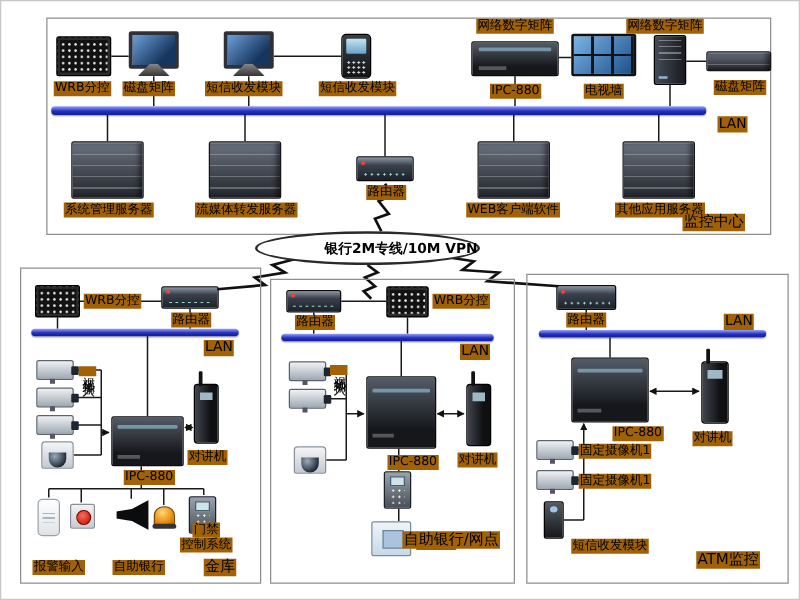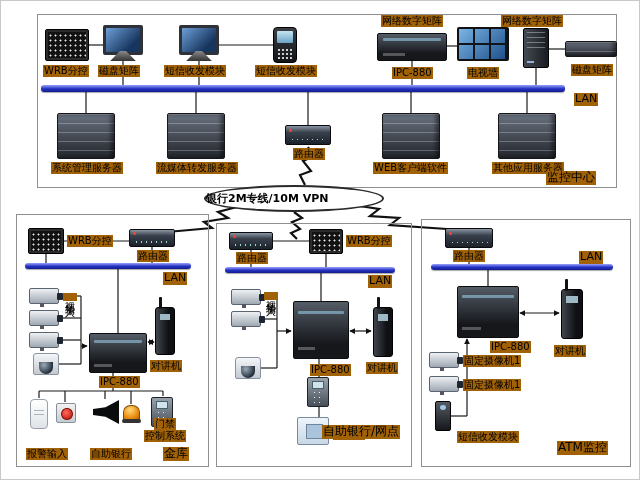--- a/index.html
+++ b/index.html
@@ -7,21 +7,21 @@
   body { font-family:"DejaVu Sans", sans-serif; }
   #canvas { position:relative; width:640px; height:480px; background:#fff; overflow:hidden; border:1px solid #c8c8c8; }
   svg.wires { position:absolute; left:0; top:0; z-index:1; }
   .box { position:absolute; border:1px solid #8f8f8f; z-index:2; }
   .dev { position:absolute; z-index:3; }
   .lbl { position:absolute; z-index:4; font-size:10px; font-weight:normal; color:#000; white-space:nowrap; background:#a16207; line-height:1.15; padding:0 1px; }
   .lan11 { font-size:11px; }
   .sect { font-size:12px; }
   .vtext { writing-mode:vertical-rl; letter-spacing:2px; }
   .lanbar { position:absolute; z-index:3; background:linear-gradient(#98a2ff,#2330c0 55%,#141d8e); border-radius:3px; box-shadow:0 1px 1px rgba(0,0,0,.35); }
-  .ellipse { position:absolute; z-index:4; border:2px solid #2a2a2a; border-radius:50%; background:#fff; display:flex; align-items:center; justify-content:flex-start; font-size:11px; font-weight:bold; }
+  .ellipse { position:absolute; z-index:4; border:2px solid #2a2a2a; border-radius:50%; background:#fff; display:flex; align-items:center; justify-content:flex-end; font-size:11px; font-weight:bold; }
 
   
   .srv { background:
       repeating-linear-gradient(to bottom, rgba(255,255,255,.25) 0 1px, rgba(0,0,0,0) 1px 9px),
       linear-gradient(#6a7280,#23262c);
     border:1px solid #14161a; border-radius:2px; box-shadow:inset -3px 0 4px rgba(0,0,0,.5); }
   .ipc { background:linear-gradient(#545c66,#15171b 75%); border:1px solid #0b0c0f; border-radius:2px; }
   .ipc::before { content:""; position:absolute; left:7%; right:7%; top:16%; height:3px; background:rgba(150,200,225,.6); border-radius:1px; }
   .ipc::after { content:""; position:absolute; left:7%; bottom:14%; width:32%; height:3px; background:rgba(255,255,255,.28); }
   .mon::before { content:""; position:absolute; left:0; right:0; top:0; height:68%; border:3px solid #2e3238; background:linear-gradient(135deg,#6d9fd8,#17365f 75%); border-radius:2px; }

